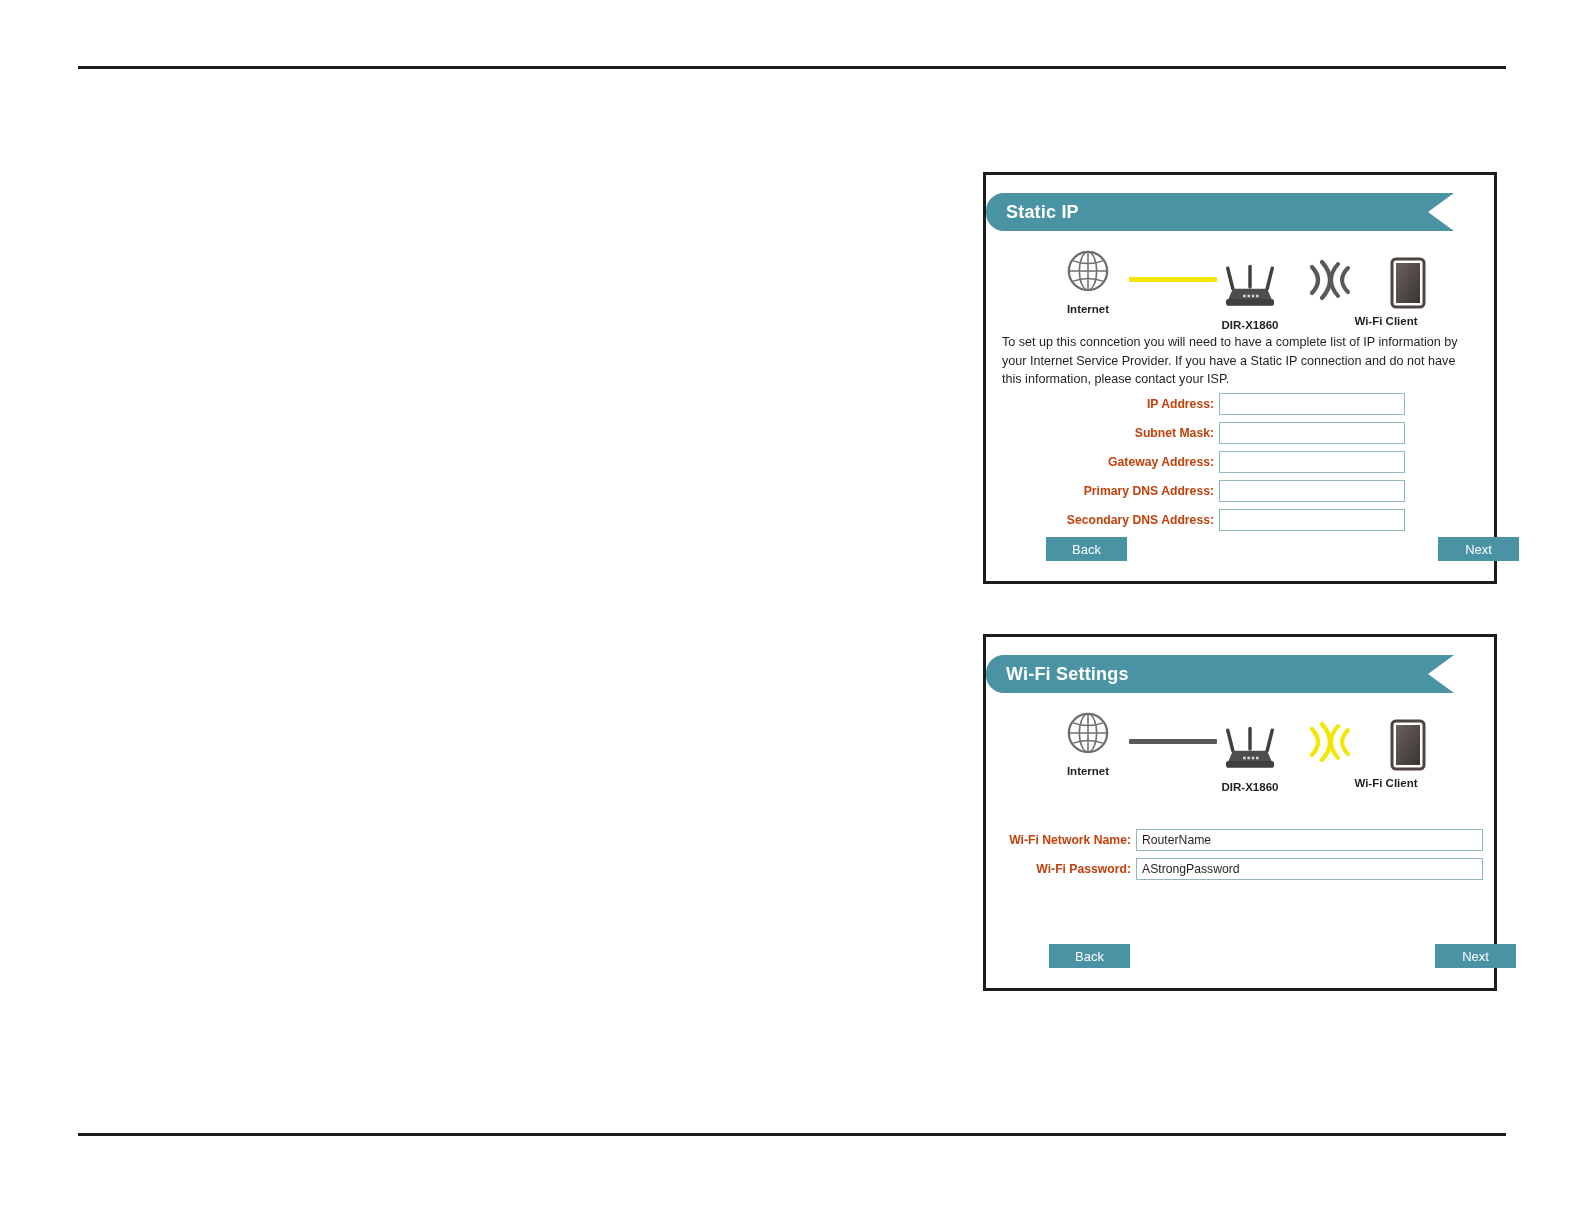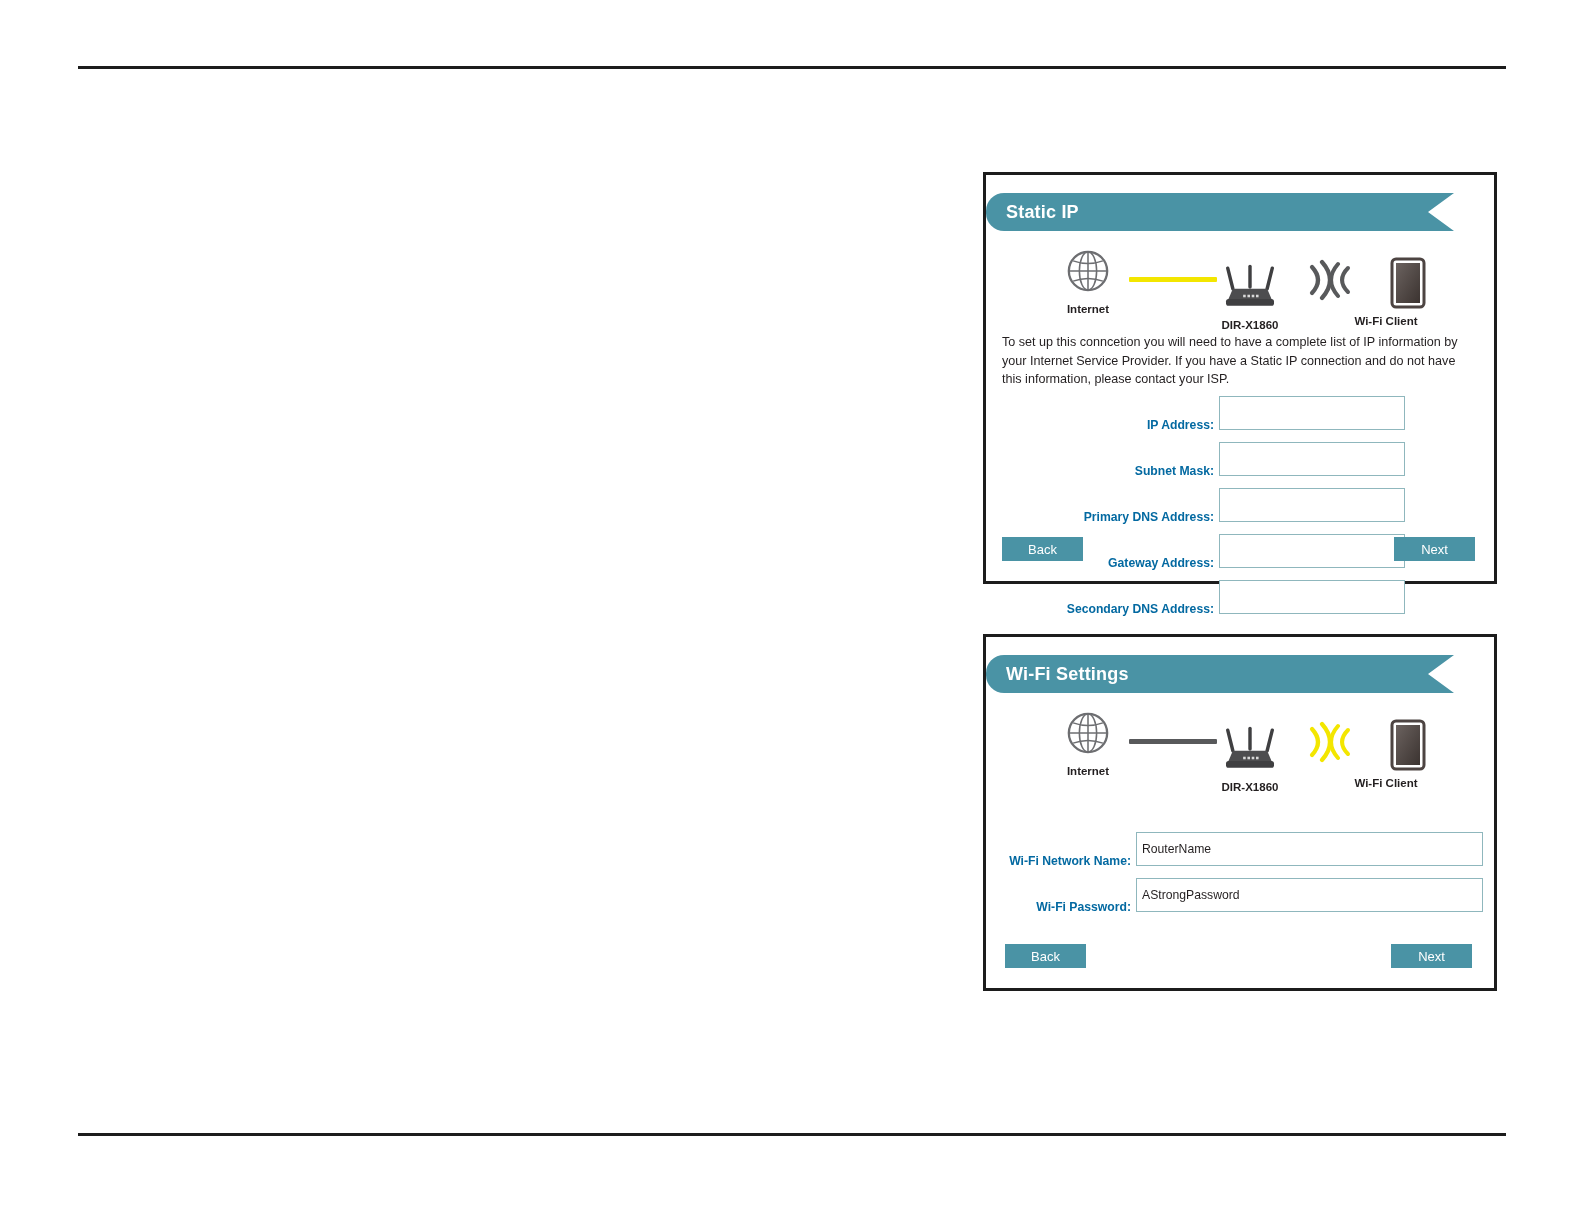--- a/index.html
+++ b/index.html
@@ -153,32 +153,31 @@
   #form-wifi      { top: 192px; }
 
   .form-row {
     display: flex;
     align-items: center;
     margin-bottom: 7px;
   }
   .field-label {
     font-size: 12.2px;
     font-weight: bold;
-    color: #0369a1;
+    color: #c2410c;
     text-align: right;
     white-space: nowrap;
-    margin-top: 25px;
   }
   #form-static-ip .field-label { width: 228px; padding-right: 5px; }
   #form-wifi .field-label      { width: 145px; padding-right: 5px; }
 
   .field-input {
     border: 1px solid #8fb7bd;
     background: #ffffff;
-    height: 34px;
+    height: 22px;
     box-sizing: border-box;
     font-size: 12.2px;
     color: #231f20;
     font-family: "Liberation Sans", sans-serif;
     padding: 0 5px;
     display: flex;
     align-items: center;
     outline: none;
   }
   #form-static-ip .field-input { width: 186px; }
@@ -191,20 +190,21 @@
     color: #ffffff;
     font-size: 13px;
     width: 81px;
     height: 24px;
     display: flex;
     align-items: center;
     justify-content: center;
     border: none;
     font-family: "Liberation Sans", sans-serif;
     cursor: pointer;
+    margin-left: 44px;
   }
   #panel-static-ip .btn-back { left: 16px;  top: 362px; }
   #panel-static-ip .btn-next { left: 408px; top: 362px; }
   #panel-wifi-settings .btn-back { left: 19px;  top: 307px; }
   #panel-wifi-settings .btn-next { left: 405px; top: 307px; }
 </style>
 </head>
 <body>
 
 <div class="page-rule top"></div>
@@ -287,25 +287,25 @@
   <div class="form" id="form-static-ip">
     <div class="form-row">
       <div class="field-label">IP Address:</div>
       <input class="field-input" type="text" value="" style="">
     </div>
     <div class="form-row">
       <div class="field-label">Subnet Mask:</div>
       <input class="field-input" type="text" value="" style="">
     </div>
     <div class="form-row">
+      <div class="field-label">Gateway Address:</div>
+      <input class="field-input" type="text" value="" style="">
+    </div>
+    <div class="form-row">
       <div class="field-label">Primary DNS Address:</div>
-      <input class="field-input" type="text" value="" style="">
-    </div>
-    <div class="form-row">
-      <div class="field-label">Gateway Address:</div>
       <input class="field-input" type="text" value="" style="">
     </div>
     <div class="form-row">
       <div class="field-label">Secondary DNS Address:</div>
       <input class="field-input" type="text" value="" style="">
     </div>
   </div>
 
   <div class="btn btn-back">Back</div>
   <div class="btn btn-next">Next</div>

